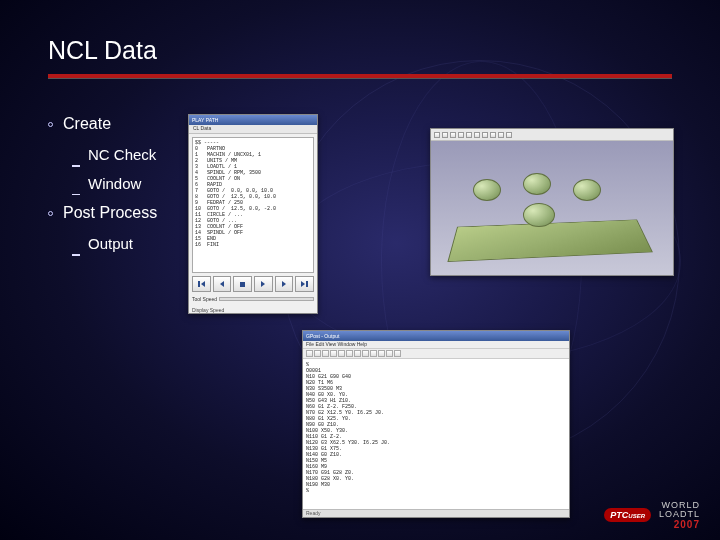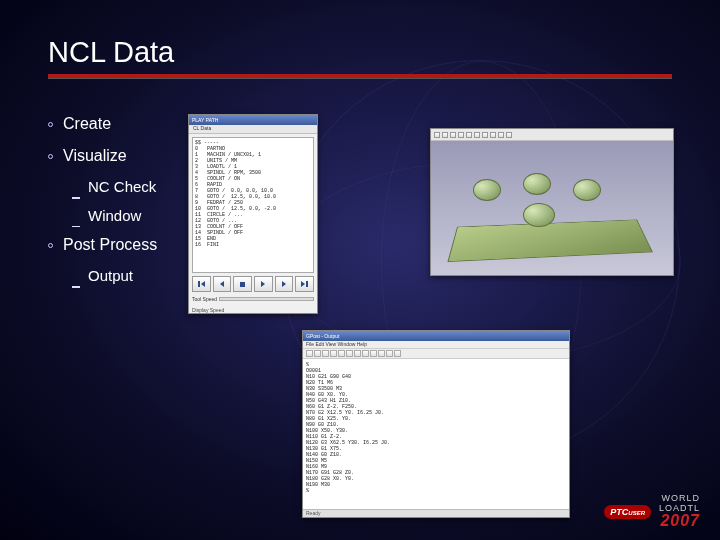--- a/index.html
+++ b/index.html
@@ -31,21 +31,21 @@
   .globe::before {
     top: 0; left: 25%; width: 50%; height: 100%;
   }
   .globe::after {
     top: 25%; left: 0; width: 100%; height: 50%;
   }
   .title {
     position: absolute;
     top: 36px;
     left: 48px;
-    font-size: 29px;
+    font-size: 25px;
     font-weight: 400;
     color: #fff;
   }
   .title-rule {
     position: absolute;
     top: 74px;
     left: 48px;
     width: 624px;
     height: 4px;
     background: #b31818;
@@ -265,38 +265,34 @@
     font-style: italic;
     color: #fff;
   }
   .logo .we {
     font-size: 9px;
     color: #ccc;
     text-align: right;
     line-height: 1.05;
     letter-spacing: 1px;
   }
-  .logo .we .yr { color: #cc2222; font-weight: bold; font-size: 16px; font-style: italic; }
+  .logo .we .yr { color: #cc2222; font-weight: bold; font-size: 10px; }
 </style>
 </head>
 <body>
 
 <div class="globe"></div>
 
 <div class="title">NCL Data</div>
 <div class="title-rule"></div>
 
 <div class="bullets">
   <div class="b1">
     <span class="dot"></span>
     <span>Create</span>
-  </div>
-  <div class="b1">
-    <span class="dot"></span>
-    <span>Visualize</span>
   </div>
   <div class="b2">
     <span class="dash"></span>
     <span>NC Check</span>
   </div>
   <div class="b2">
     <span class="dash"></span>
     <span>Window</span>
   </div>
   <div class="b1">

